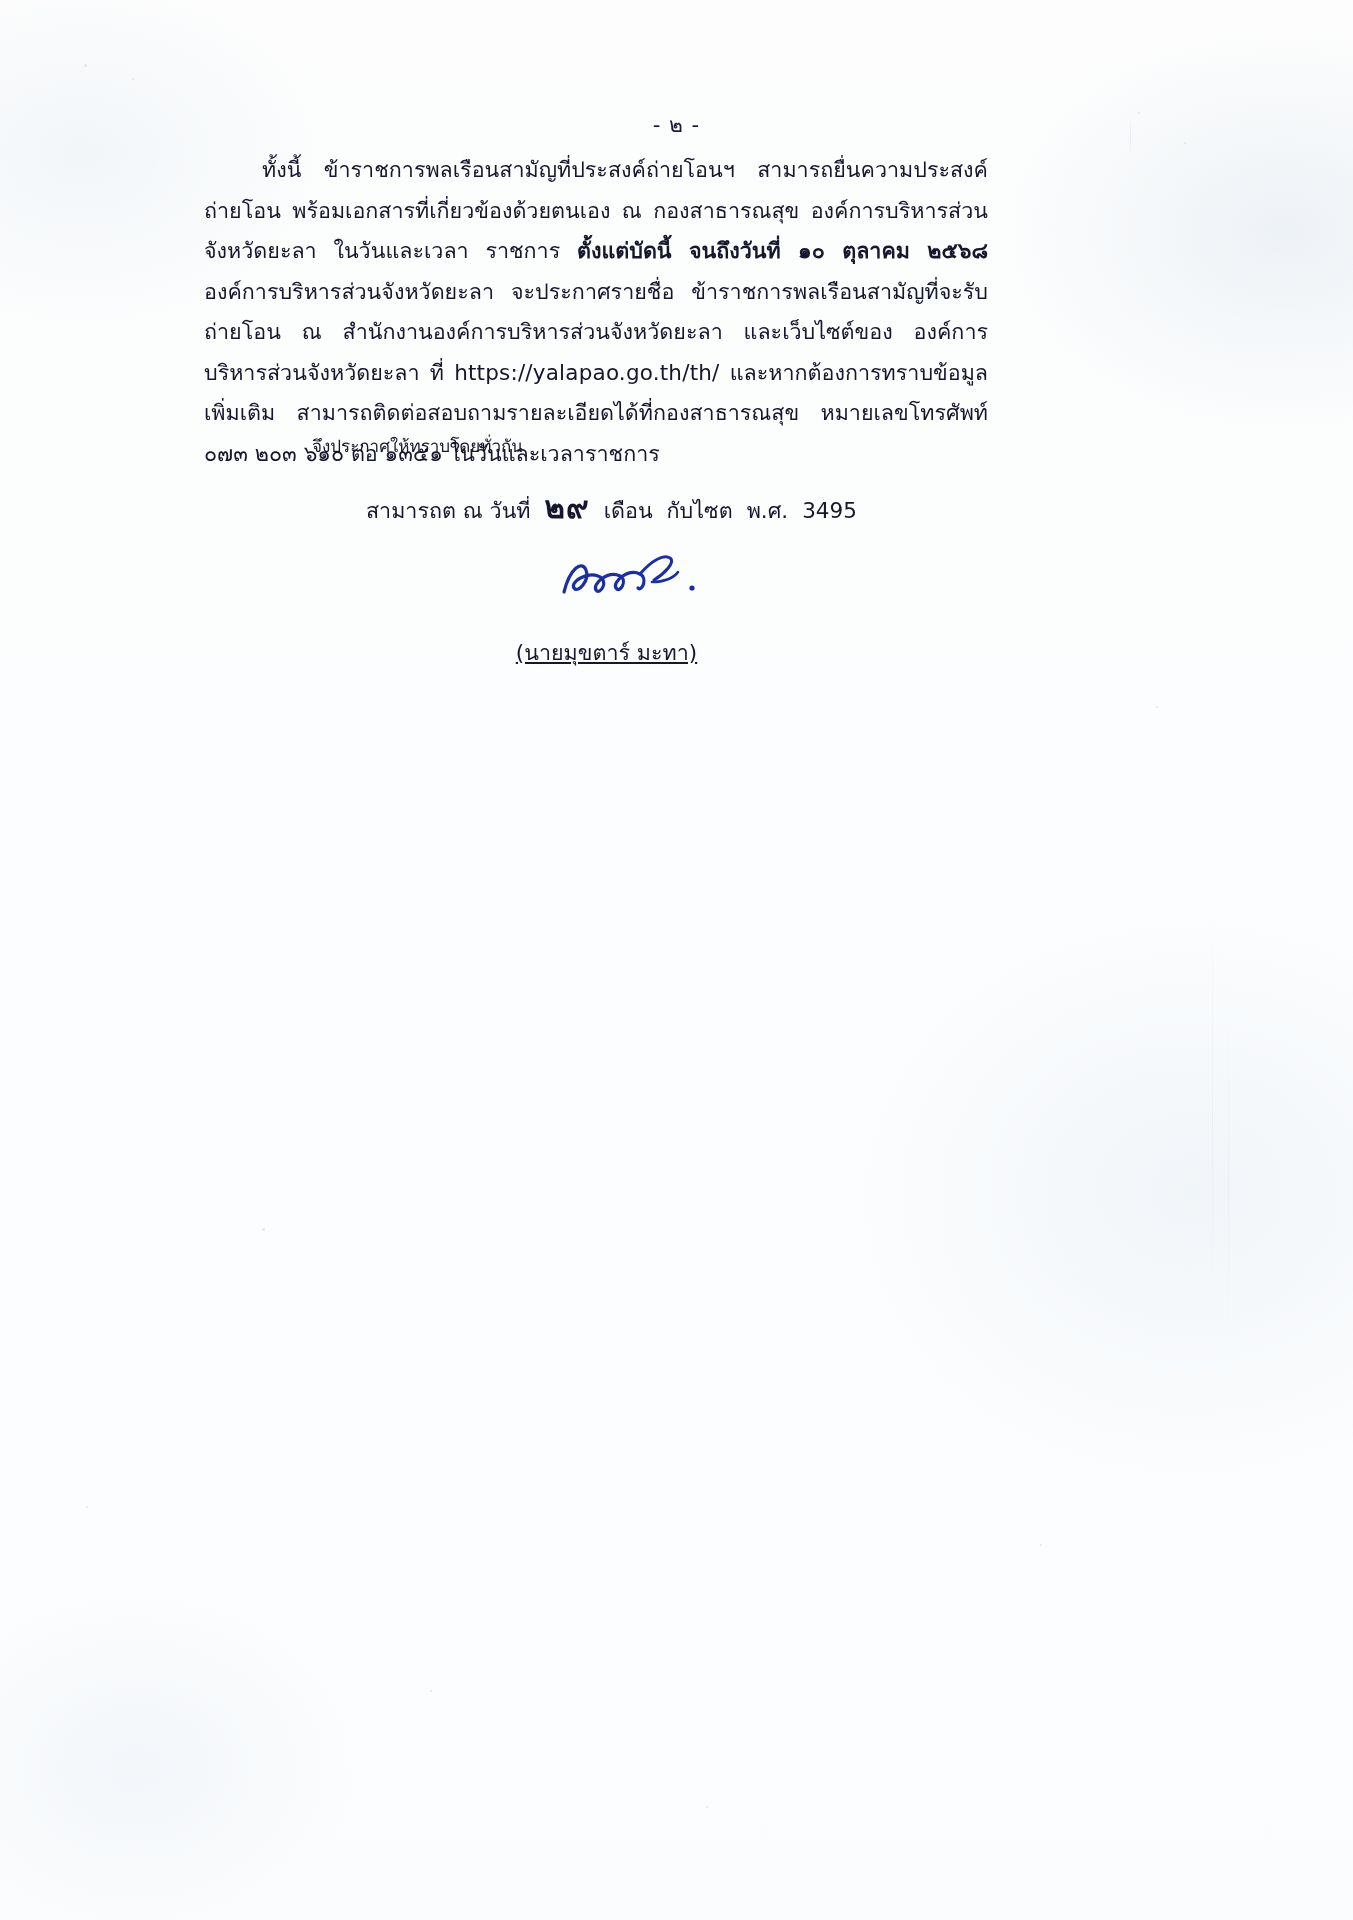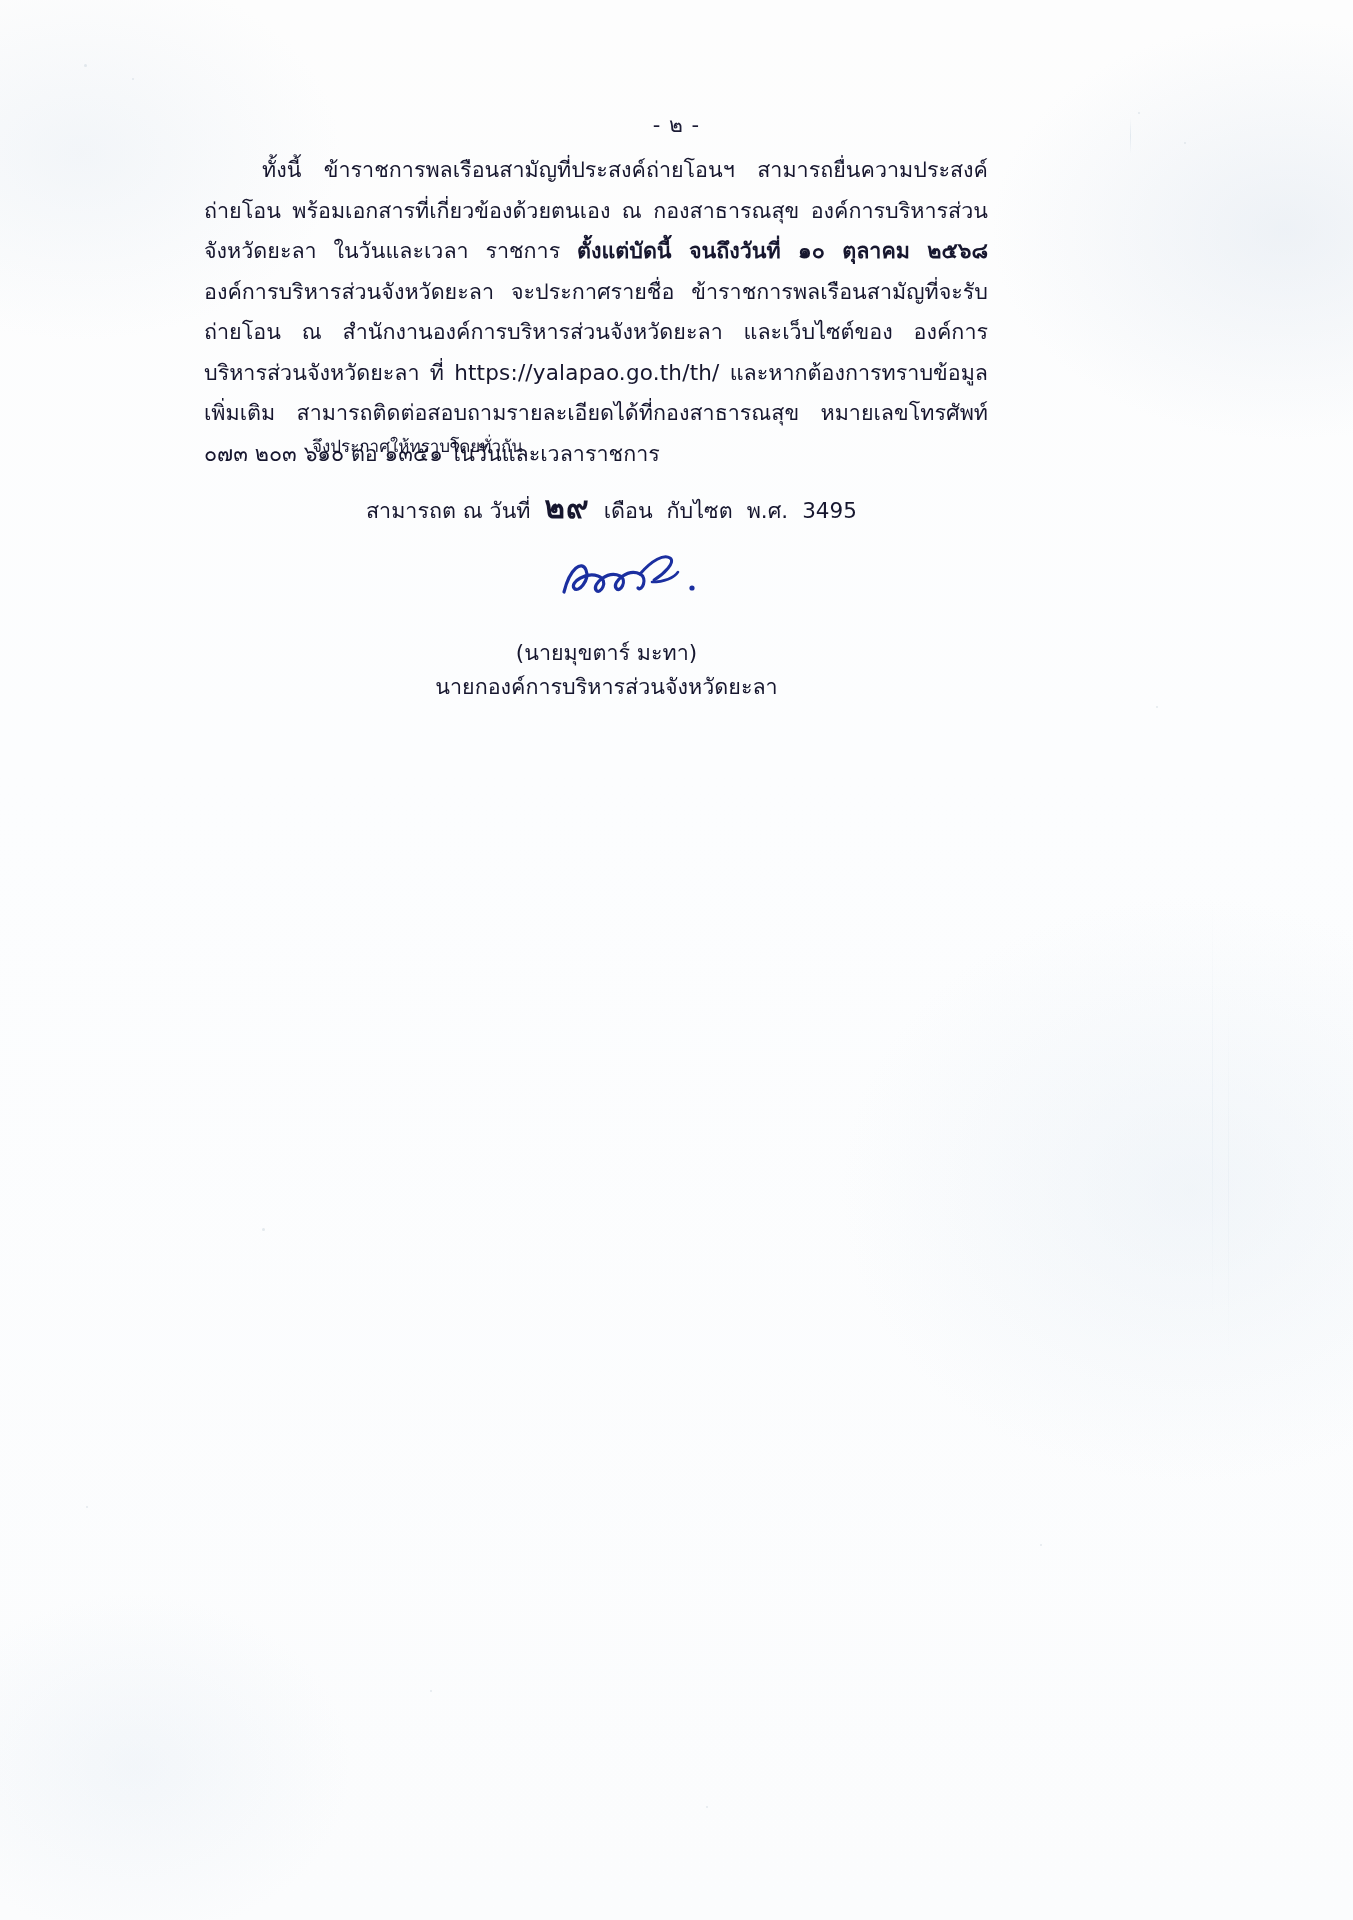--- a/index.html
+++ b/index.html
@@ -127,20 +127,21 @@
     top: 636px;
     width: 1353px;
     text-align: center;
     font-size: 21.5px;
     line-height: 34px;
     color: #16162e;
   }
   .signer-inner {
     display: inline-block;
     margin-left: -140px;
+    text-decoration: underline;
   }
 </style>
 </head>
 <body>
 
 <div class="page">
   <div class="speck" style="left:84px; top:64px; width:3px; height:3px;"></div>
   <div class="speck" style="left:132px; top:78px; width:2px; height:2px;"></div>
   <div class="speck" style="left:1184px; top:142px; width:2px; height:2px;"></div>
   <div class="speck" style="left:1138px; top:112px; width:2px; height:2px;"></div>
@@ -182,17 +183,16 @@
       <path d="M12 44 C18 20, 30 12, 34 22 C38 32, 26 46, 22 40 C18 34, 34 24, 46 28 C58 32, 48 48, 44 42 C40 36, 56 22, 68 28 C76 32, 68 46, 64 40 C60 34, 76 20, 88 26 C96 30, 90 44, 86 40" stroke="#1b2fa0" stroke-width="3.2" stroke-linecap="round" stroke-linejoin="round"></path>
       <path d="M88 26 C100 12, 112 6, 118 10 C124 14, 112 26, 102 32" stroke="#1b2fa0" stroke-width="3" stroke-linecap="round"></path>
       <path d="M100 34 C112 34, 122 30, 126 24" stroke="#1b2fa0" stroke-width="2.6" stroke-linecap="round"></path>
       <circle cx="140" cy="40" r="2.6" fill="#1b2fa0"></circle>
     </svg>
   </div>
 
   <div class="signer">
     <div class="signer-inner">
       <div>(นายมุขตาร์  มะทา)</div>
-      <div>นายกองค์การบริหารส่วนจังหวัดยะลา</div>
     </div>
   </div>
 
 </div>
 
 </body></html>

